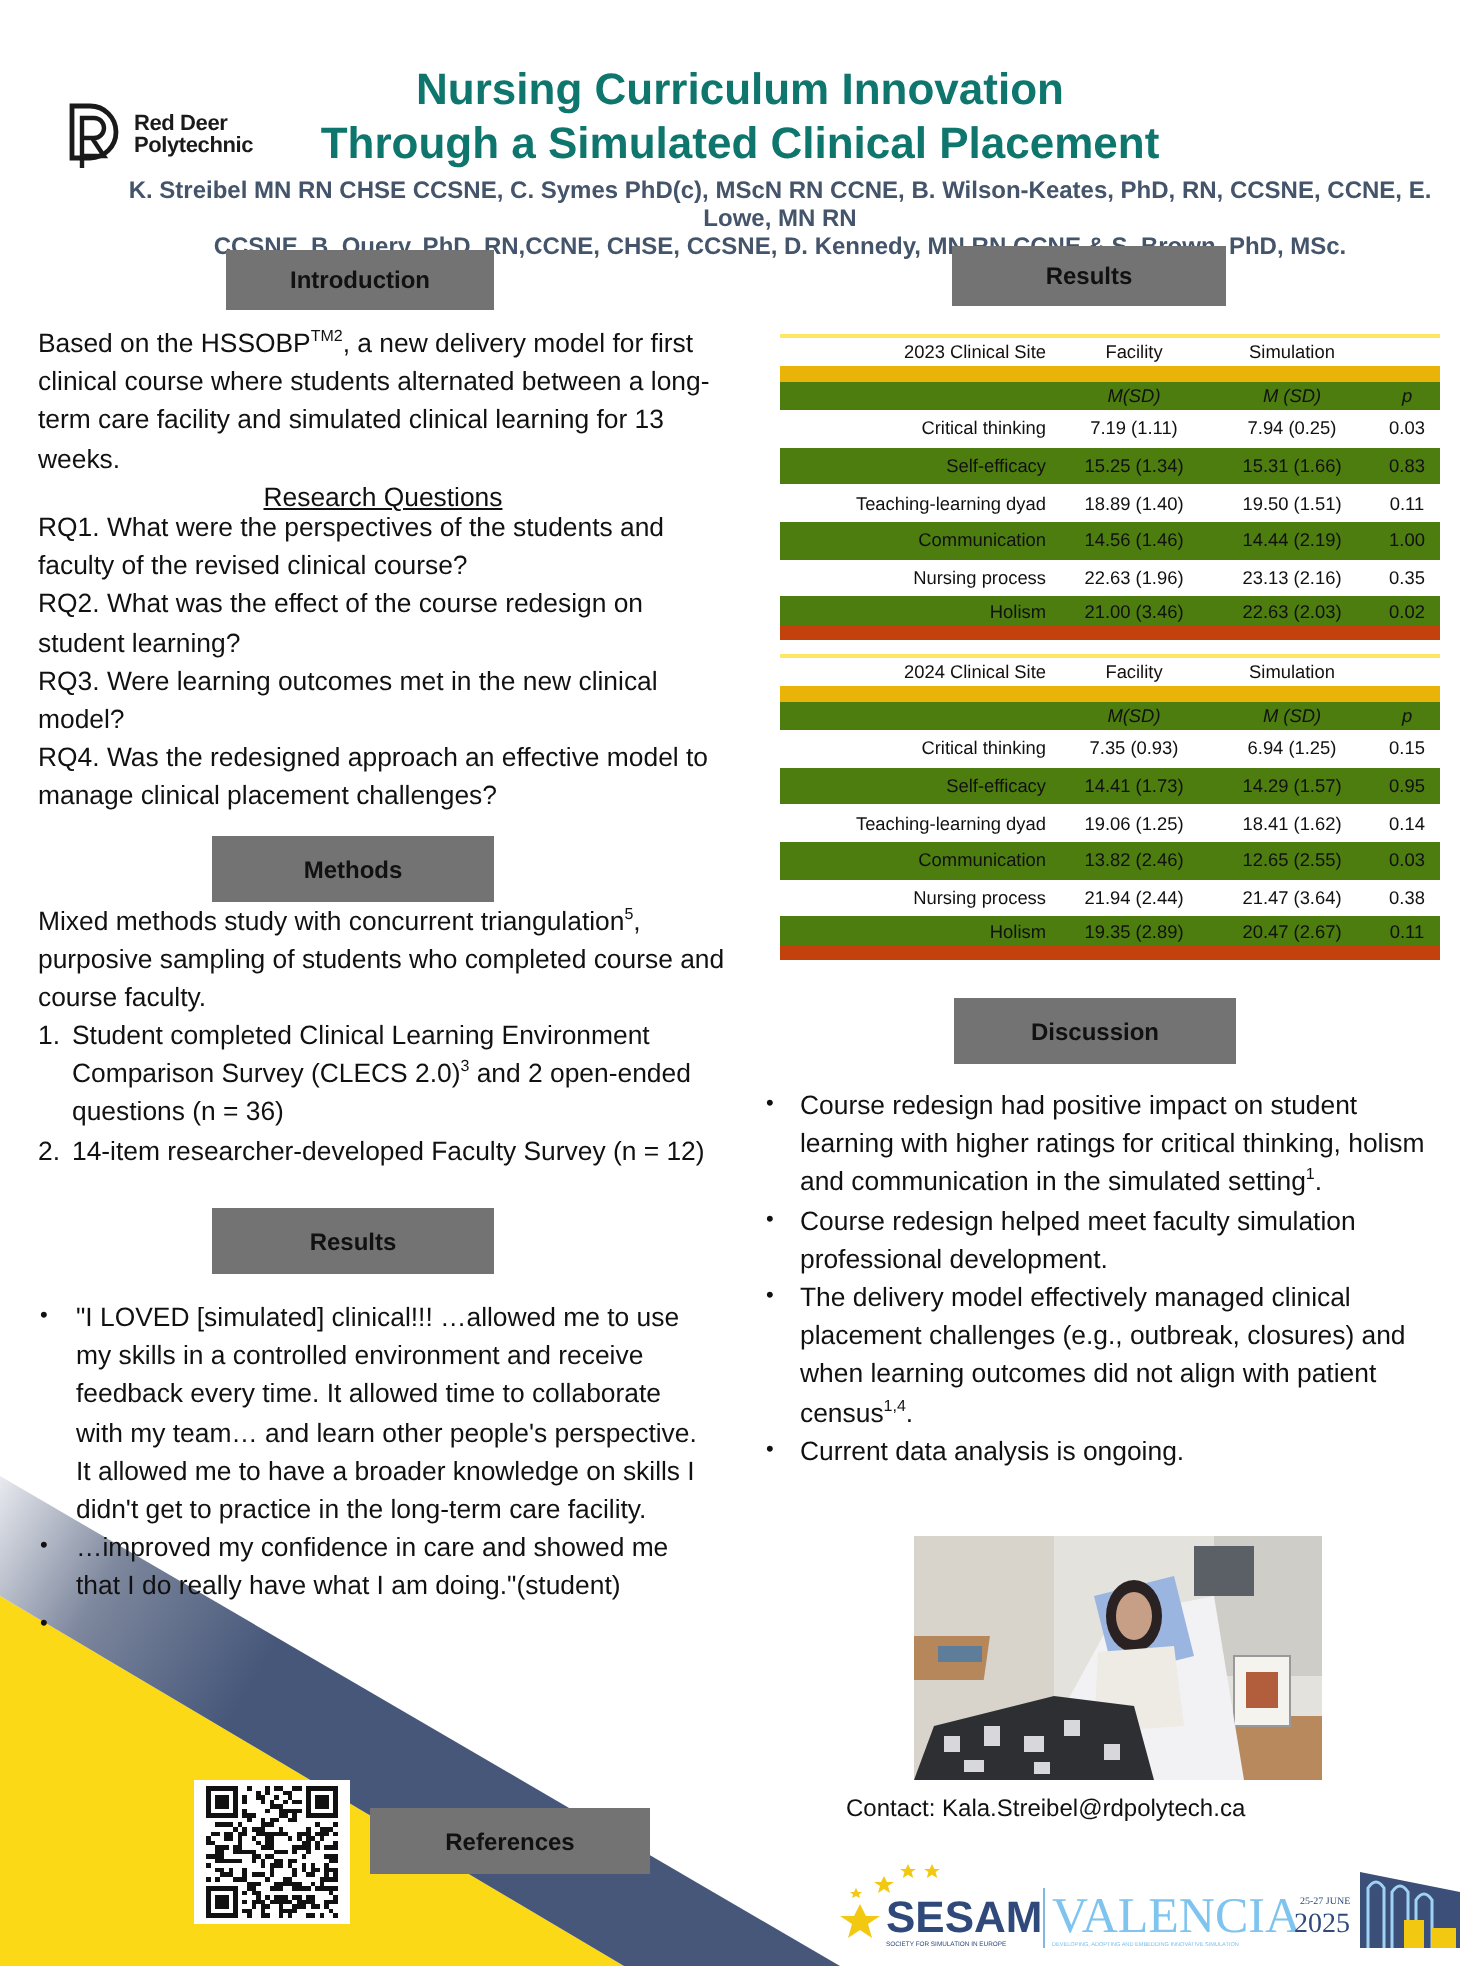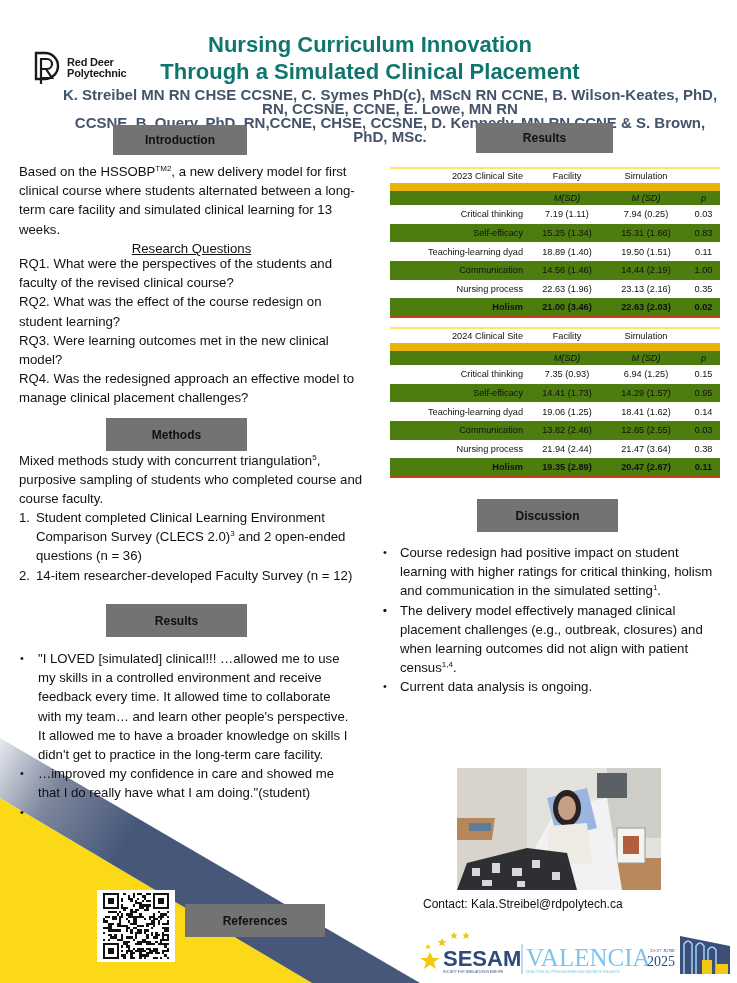--- a/index.html
+++ b/index.html
@@ -10,21 +10,21 @@
 
   .abs { position: absolute; z-index: 2; }
 
   
   #logo { left: 33px; top: 33px; width: 120px; height: 34px; display: flex; align-items: center; margin-top: 18px; }
   #logo svg { width: 28px; height: 34px; }
   #logo .logo-text { margin-left: 6px; font-size: 11px; font-weight: bold; line-height: 11px; color: #1a1a1a; letter-spacing: -0.2px; }
 
   
   #title { left: 100px; top: 31px; width: 540px; text-align: center; color: #0f766e; font-weight: bold; font-size: 22px; line-height: 27px; }
-  #authors { left: 60px; top: 88px; width: 660px; text-align: center; color: #44546a; font-weight: bold; font-size: 15px; line-height: 14px; }
+  #authors { left: 60px; top: 88px; width: 660px; text-align: center; color: #44546a; font-weight: bold; font-size: 12px; line-height: 14px; }
 
   
   .sec-head { background: #737373; text-align: center; font-weight: bold; font-size: 12px; color: #111; display: flex; align-items: center; justify-content: center; }
 
   #intro-head { left: 113px; top: 125px; width: 134px; height: 30px; }
   #methods-head { left: 106px; top: 418px; width: 141px; height: 33px; }
   #results-left-head { left: 106px; top: 604px; width: 141px; height: 33px; }
   #results-right-head { left: 476px; top: 123px; width: 137px; height: 30px; }
   #discussion-head { left: 477px; top: 499px; width: 141px; height: 33px; }
   #references-head { left: 185px; top: 904px; width: 140px; height: 33px; }
@@ -48,21 +48,21 @@
   
   .res-table { border-collapse: collapse; font-size: 9.2px; color: #111; }
   .res-table td { height: 18.6px; padding: 0 4px; white-space: nowrap; }
   .res-table tr.shade td { background: #4d7c0f; }
   .res-table td.lab { text-align: right; width: 139px; padding-right: 6px; font-weight: normal; }
   .res-table td.c1 { text-align: center; width: 76px; }
   .res-table td.c2 { text-align: center; width: 82px; }
   .res-table td.c3 { text-align: center; width: 33px; }
   .res-table td.ital { font-style: italic; }
   .res-table tr.head td { border-top: 2px solid #ffe666; border-bottom: 8px solid #eab308; }
-  .res-table tr.last td { border-bottom: 2px solid #c2410c; font-weight: bold; }
+  .res-table tr.last td { border-bottom: 7px solid #c2410c; }
   #table-2023 { left: 390px; top: 167px; }
   #table-2024 { left: 390px; top: 327px; }
 
   #discussion-list { left: 382px; top: 543px; width: 340px; list-style: none; }
   #discussion-list li { position: relative; padding-left: 18px; }
   #discussion-list li .bullet { position: absolute; left: 1px; top: 0; font-size: 11px; }
 
   
   #photo { left: 457px; top: 768px; width: 204px; height: 122px; overflow: hidden; background: #d9d6d0; }
   #contact { left: 423px; top: 897px; width: 300px; font-size: 12px; }
@@ -244,21 +244,21 @@
       <td class="c1">19.35 (2.89)</td>
       <td class="c2">20.47 (2.67)</td>
       <td class="c3">0.11</td>
     </tr>
   </tbody>
 </table>
 
 <div id="discussion-head" class="abs sec-head">Discussion</div>
 <ul id="discussion-list" class="abs body-text">
   <li><span class="bullet">•</span><span>Course redesign had positive impact on student learning with higher ratings for critical thinking, holism and communication in the simulated setting</span><sup>1</sup><span>.</span></li>
-  <li><span class="bullet">•</span></li>
+  <li><span class="bullet">•</span><span>Course redesign helped meet faculty simulation professional development.</span></li>
   <li><span class="bullet">•</span><span>The delivery model effectively managed clinical placement challenges (e.g., outbreak, closures) and when learning outcomes did not align with patient census</span><sup>1,4</sup><span>.</span></li>
   <li><span class="bullet">•</span><span>Current data analysis is ongoing.</span></li>
 </ul>
 
 <div id="photo" class="abs">
   <svg viewBox="0 0 204 122" width="204" height="122">
     <rect x="0" y="0" width="204" height="122" fill="#e4e2dd"></rect>
     <rect x="0" y="0" width="70" height="122" fill="#d8d4cc"></rect>
     <rect x="150" y="0" width="54" height="70" fill="#cfcdc8"></rect>
     <rect x="140" y="5" width="30" height="25" fill="#5b5f66"></rect>

